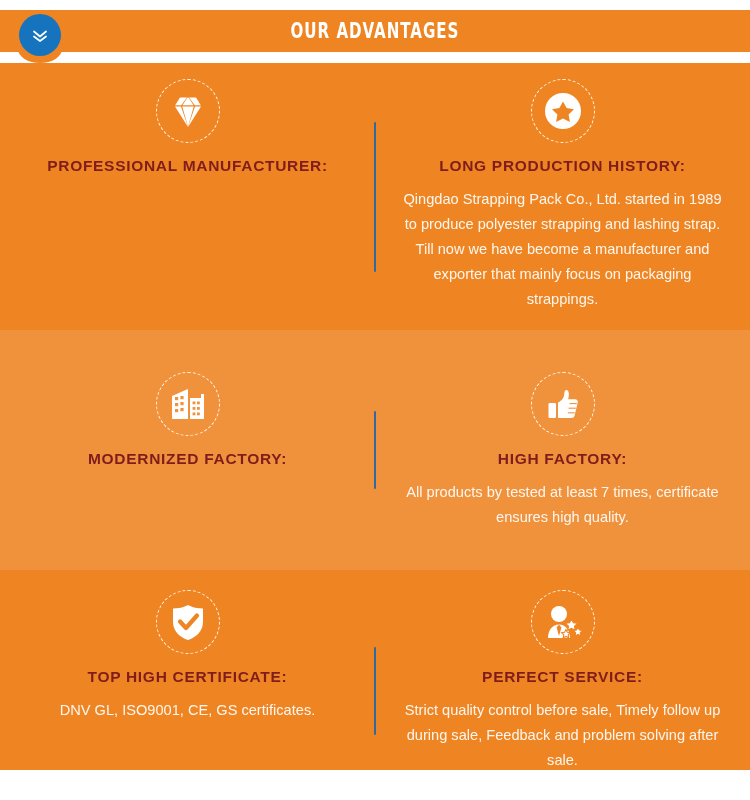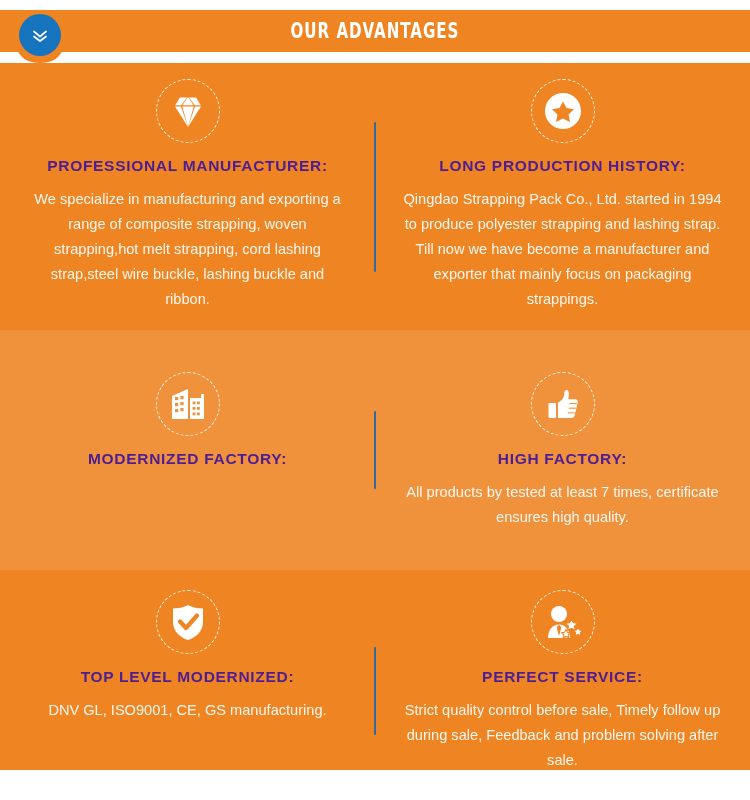--- a/index.html
+++ b/index.html
@@ -119,21 +119,21 @@
     border: 1px dashed rgba(255,255,255,0.92);
     display: flex;
     align-items: center;
     justify-content: center;
     margin-bottom: 14px;
   }
 
   .icon-wrap svg { display: block; }
 
   .panel-heading {
-    color: #4c1d95;
+    color: #7f1d1d;
     font-weight: 700;
     font-size: 15.5px;
     letter-spacing: 0.7px;
     margin-bottom: 12px;
     white-space: nowrap;
     text-align: right;
   }
 
   .panel-body {
     color: #fdf6ef;
@@ -191,32 +191,31 @@
               <polygon points="7,15.5 13,15.5 20,36 "></polygon>
               <polygon points="33,15.5 27,15.5 20,36 "></polygon>
               <polygon points="14.3,15.5 25.7,15.5 20,36 "></polygon>
               <polygon points="12,6.5 19,6.5 13.2,14.3 7.2,14.3 "></polygon>
               <polygon points="28,6.5 21,6.5 26.8,14.3 32.8,14.3 "></polygon>
               <polygon points="19.6,6.5 20.4,6.5 25.6,14.3 14.4,14.3 "></polygon>
             </g>
           </svg>
         </span>
         <div class="panel-heading">PROFESSIONAL MANUFACTURER:</div>
-        <div class="panel-body">We specialize in manufacturing and exporting a range of composite strapping, woven strapping,hot melt strapping, cord lashing strap,steel wire buckle, lashing buckle and ribbon.</div>
       </div>
 
       <div class="panel">
         <span class="icon-wrap">
           <svg width="44" height="44" viewBox="0 0 44 44" aria-hidden="true">
             <circle cx="22" cy="22" r="18" fill="#ffffff"></circle>
             <polygon points="22,12.5 25.6,19.1 33,20.3 27.6,25.6 28.9,33 22,29.4 15.1,33 16.4,25.6 11,20.3 18.4,19.1" fill="#ef8522"></polygon>
           </svg>
         </span>
         <div class="panel-heading">LONG PRODUCTION HISTORY:</div>
-        <div class="panel-body">Qingdao Strapping Pack Co., Ltd. started in 1994 to produce polyester strapping and lashing strap. Till now we have become a manufacturer and exporter that mainly focus on packaging strappings.</div>
+        <div class="panel-body">Qingdao Strapping Pack Co., Ltd. started in 1989 to produce polyester strapping and lashing strap. Till now we have become a manufacturer and exporter that mainly focus on packaging strappings.</div>
       </div>
     </div>
 
     <div class="row light row2">
       <div class="row-divider"></div>
 
       <div class="panel">
         <span class="icon-wrap">
           <svg width="42" height="40" viewBox="0 0 42 40" aria-hidden="true">
             <g fill="#ffffff">
@@ -267,22 +266,22 @@
       <div class="row-divider"></div>
 
       <div class="panel">
         <span class="icon-wrap">
           <svg width="40" height="42" viewBox="0 0 40 42" aria-hidden="true">
             <path d="M20,4 C20,4 14.5,7.5 5,7.5 L5,21 C5,30.5 12.5,36.5 20,39
                      C27.5,36.5 35,30.5 35,21 L35,7.5 C25.5,7.5 20,4 20,4 Z" fill="#ffffff"></path>
             <polyline points="12,20.5 18,27 29,14.5" fill="none" stroke="#ef8522" stroke-width="4.2" stroke-linecap="round" stroke-linejoin="round"></polyline>
           </svg>
         </span>
-        <div class="panel-heading">TOP LEVEL MODERNIZED:</div>
-        <div class="panel-body">DNV GL, ISO9001, CE, GS manufacturing.</div>
+        <div class="panel-heading">TOP HIGH CERTIFICATE:</div>
+        <div class="panel-body">DNV GL, ISO9001, CE, GS certificates.</div>
       </div>
 
       <div class="panel">
         <span class="icon-wrap">
           <svg width="42" height="40" viewBox="0 0 42 40" aria-hidden="true">
             <g fill="#ffffff">
               <circle cx="17" cy="12" r="8"></circle>
               <path d="M6,36 C6,28 10.5,22.5 17,22.5 C23.5,22.5 28,28 28,36 Z"></path>
             </g>
             <g fill="#ef8522">

